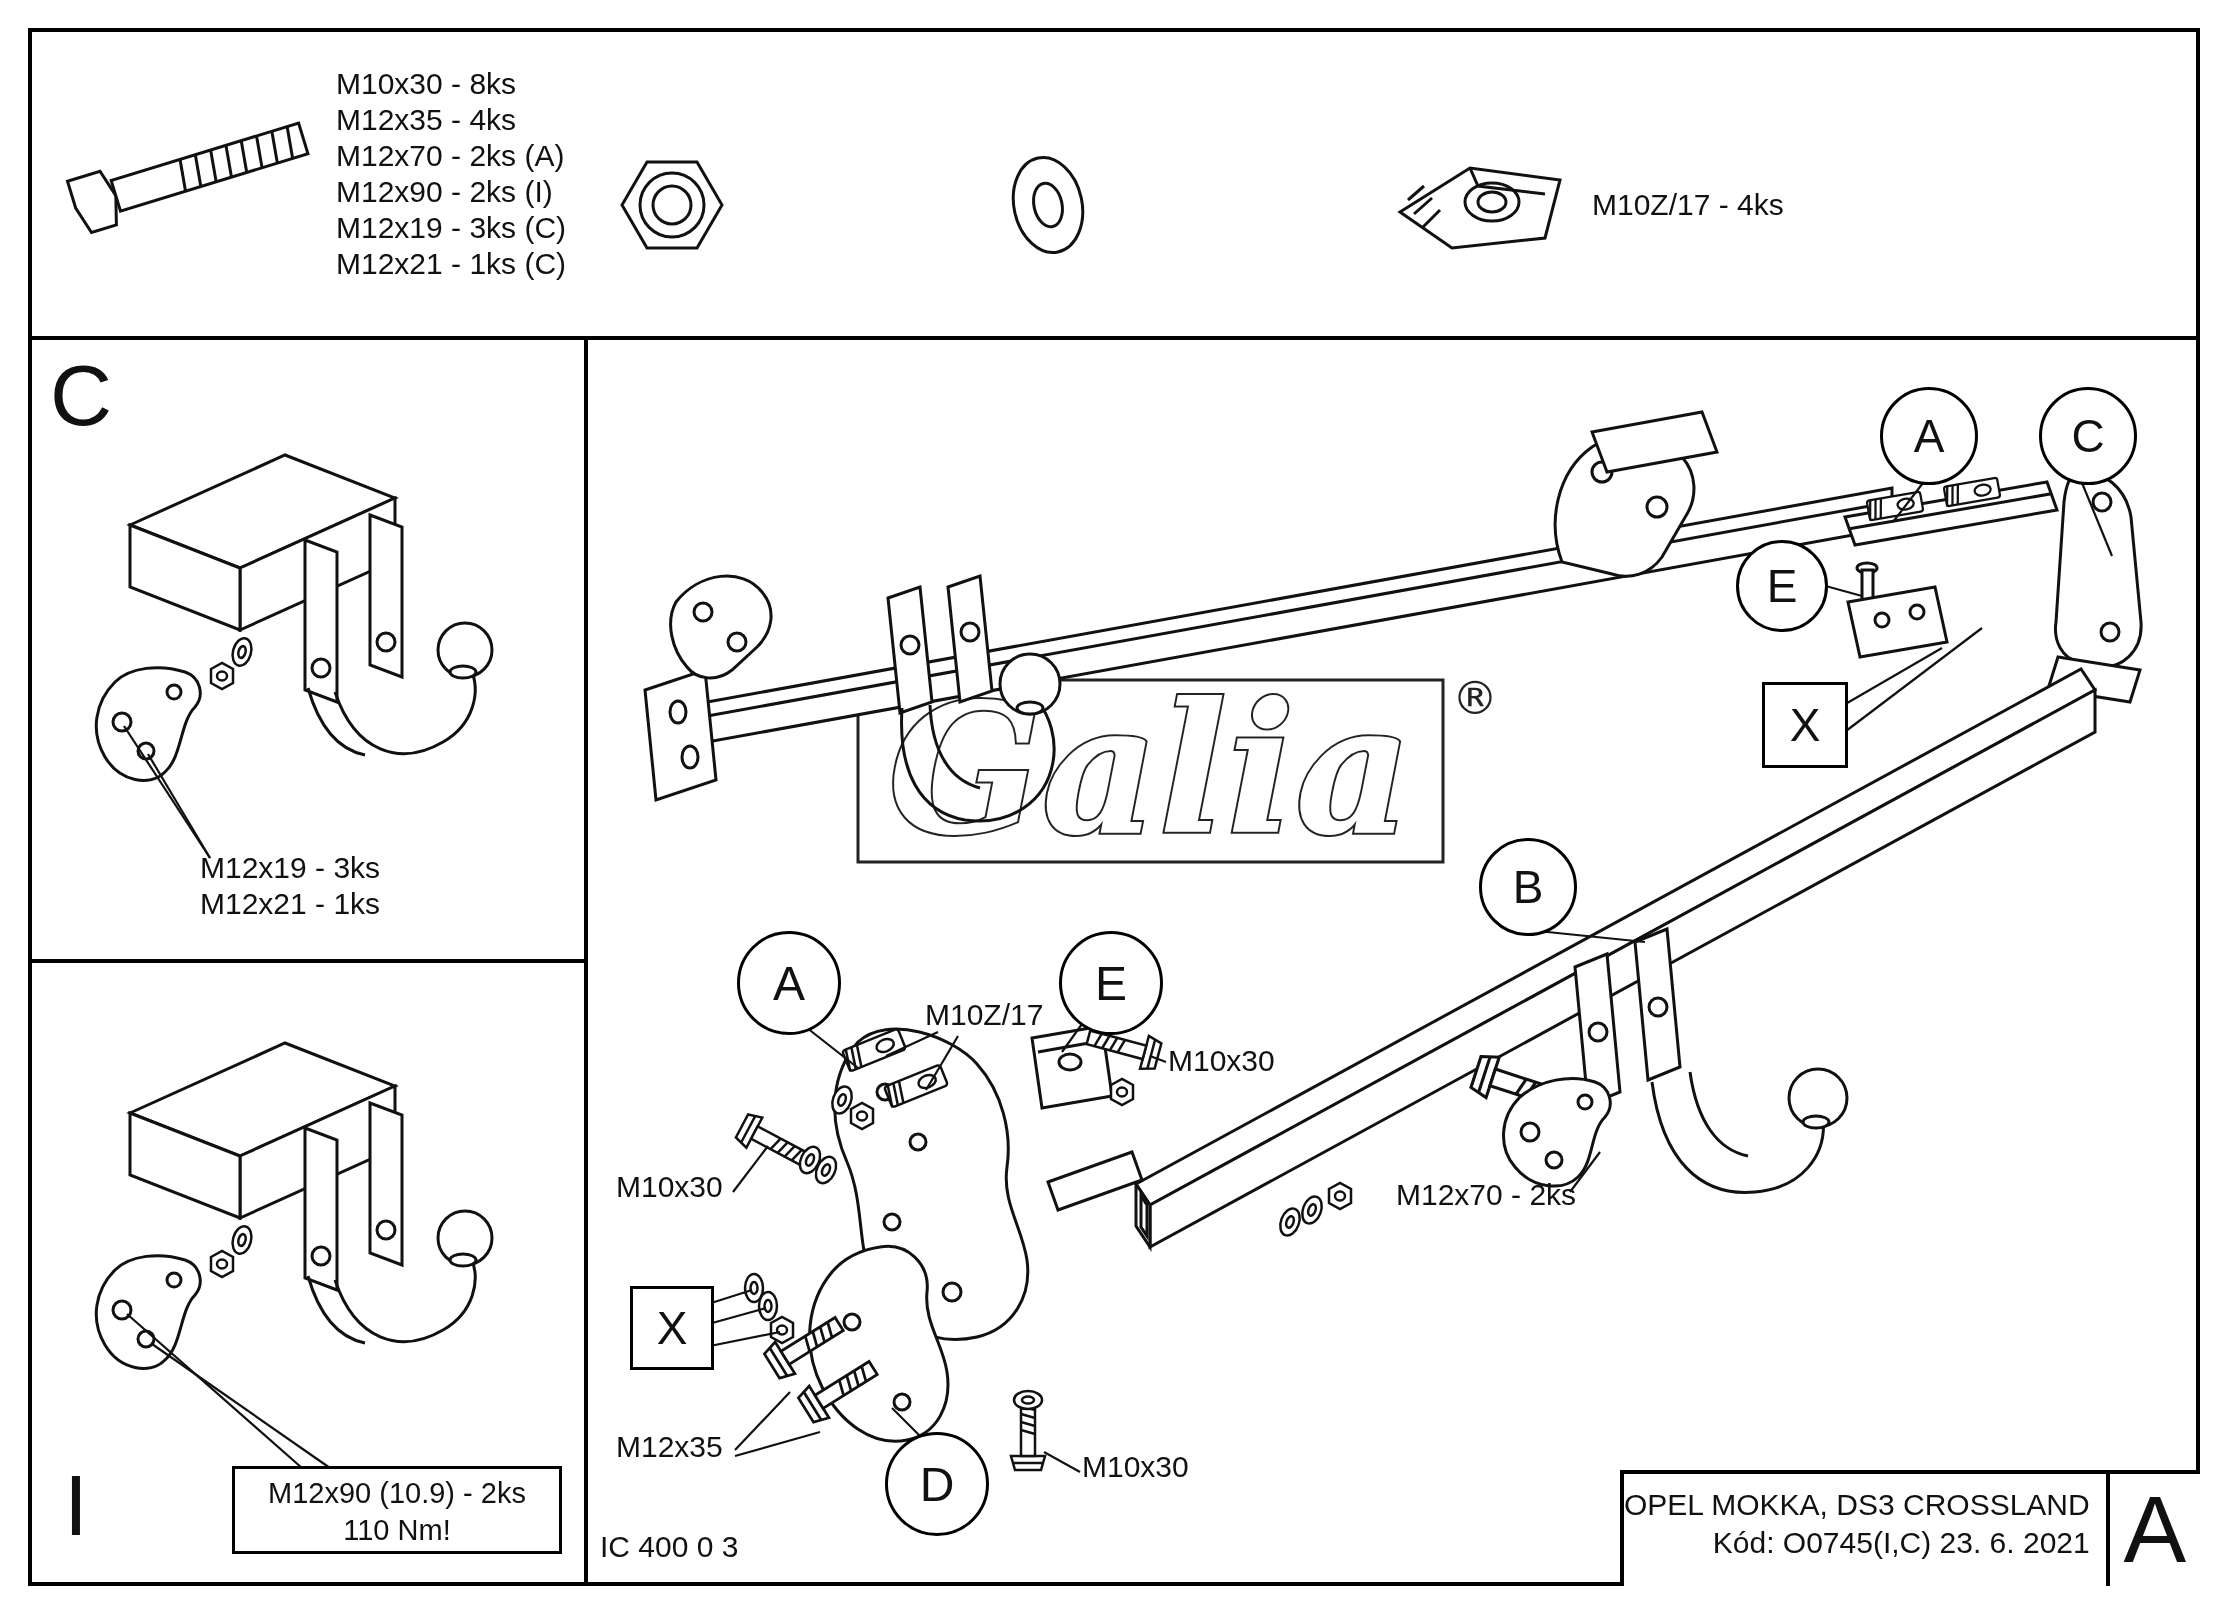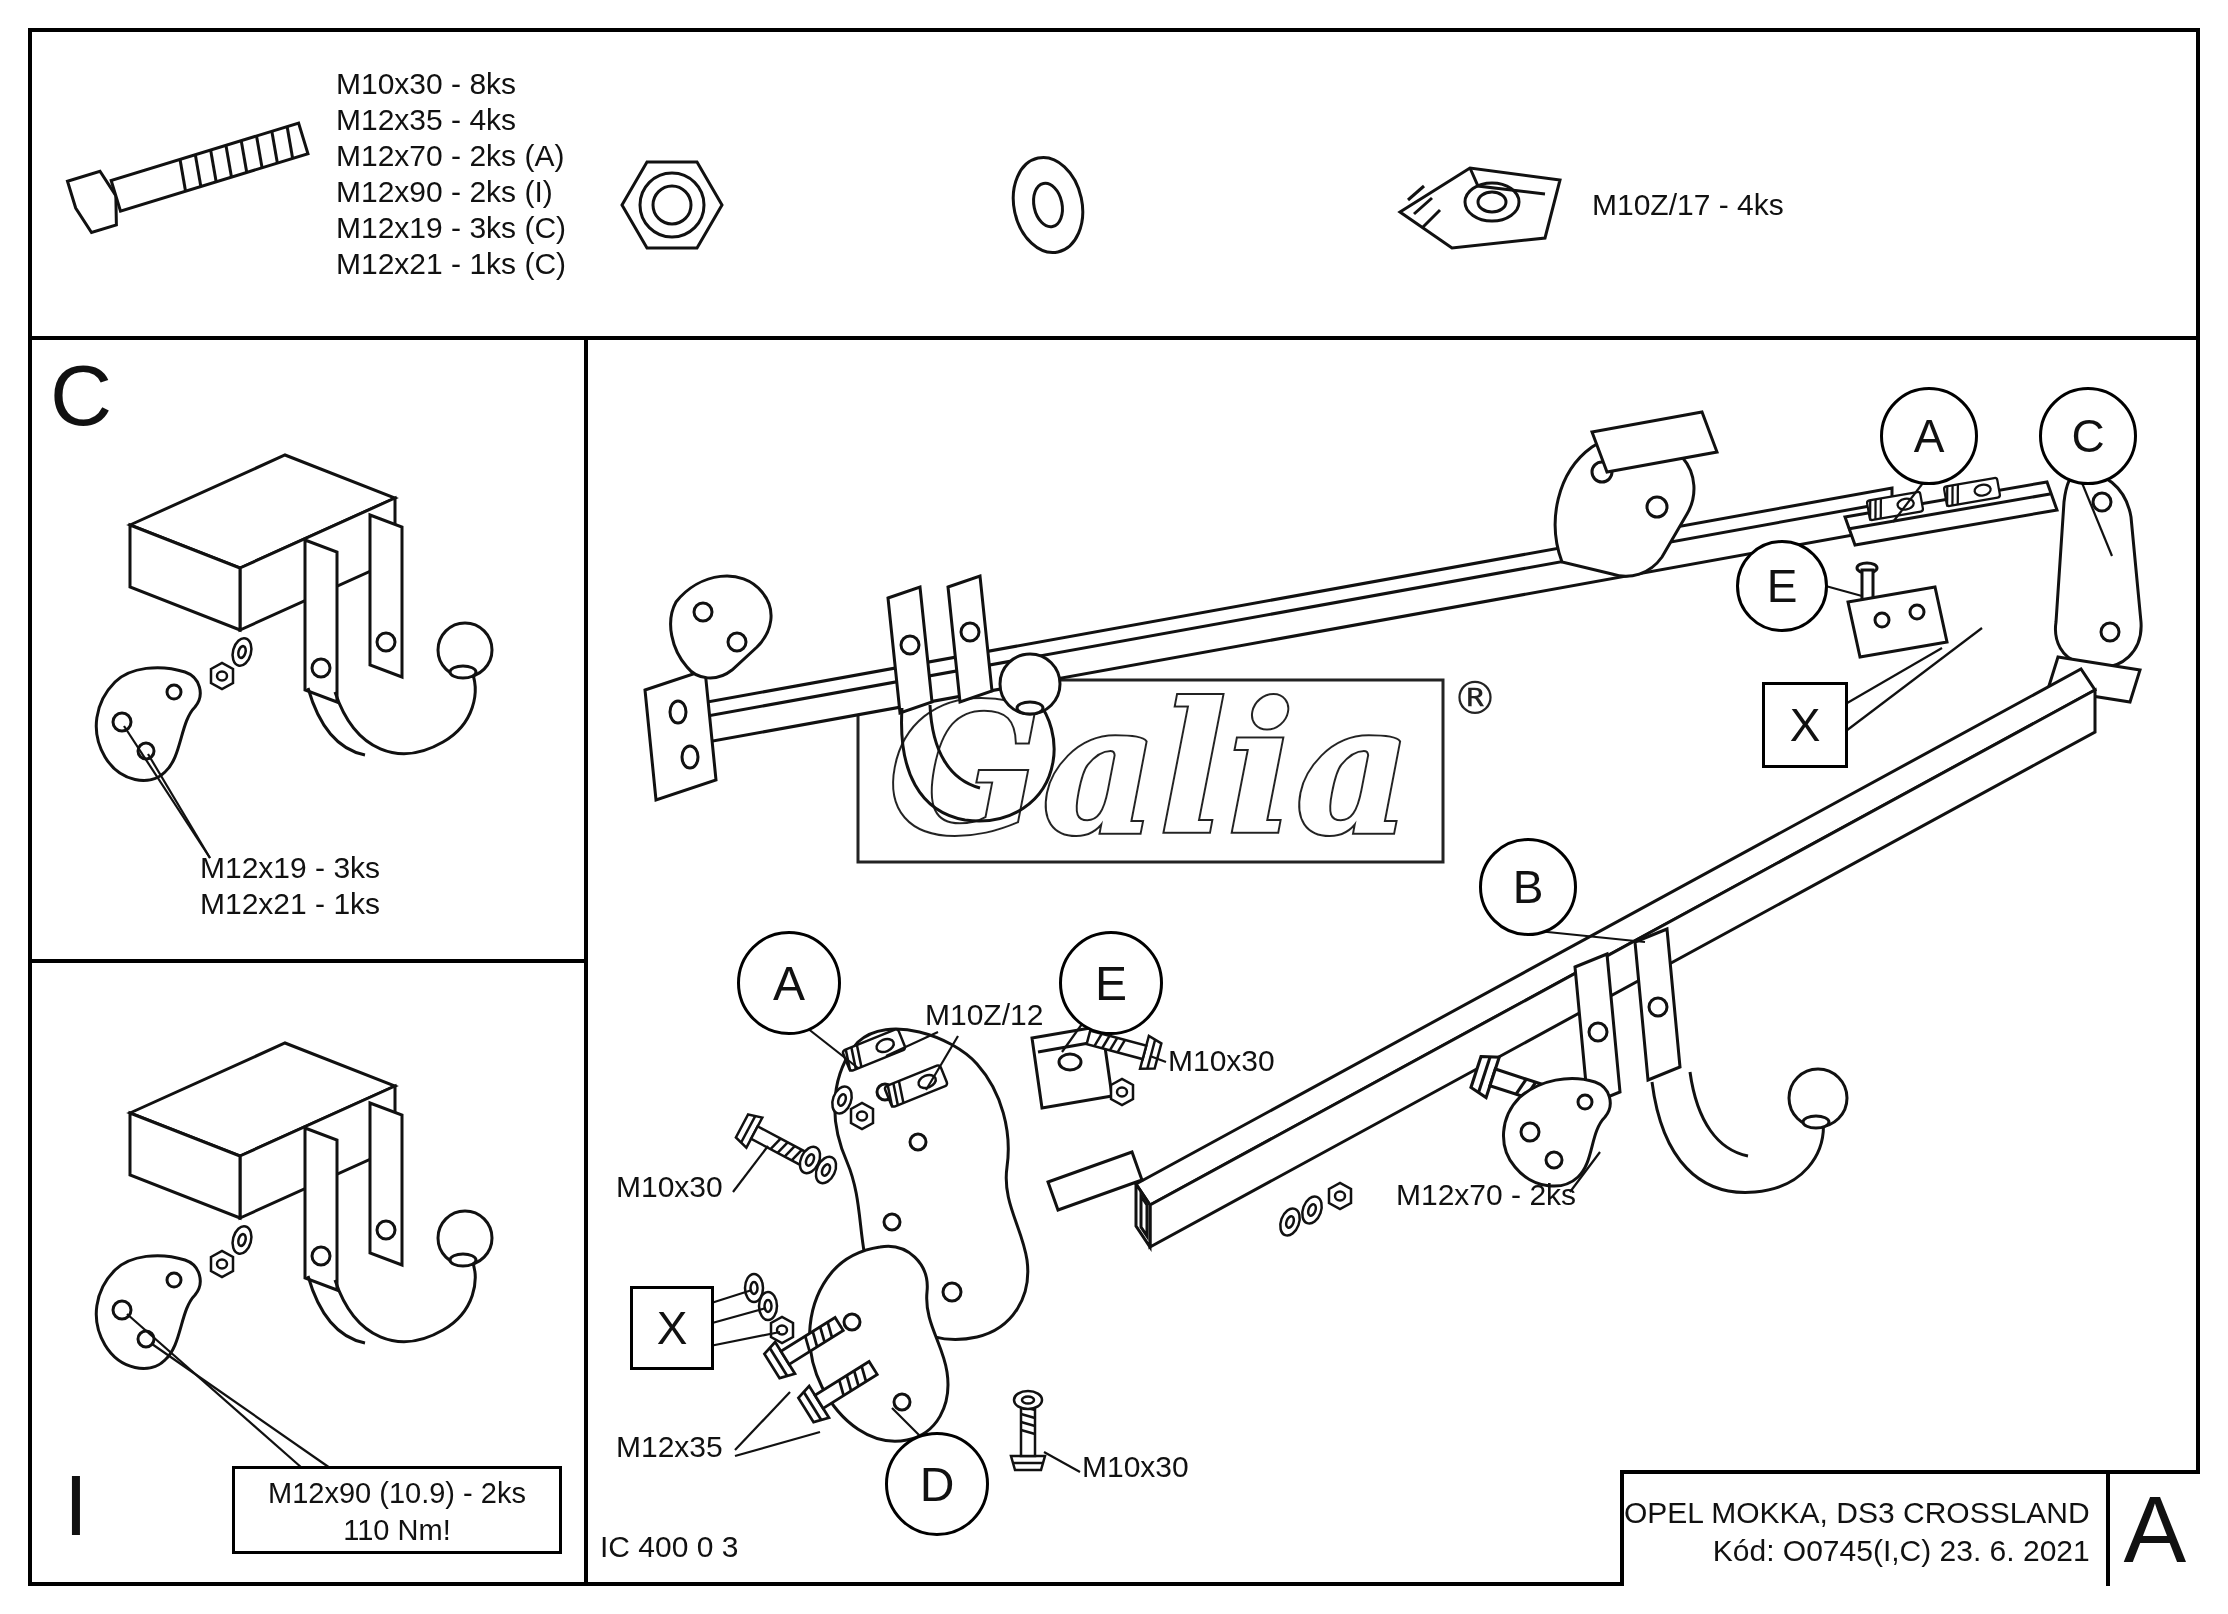--- a/index.html
+++ b/index.html
@@ -12,21 +12,21 @@
   .list{position:absolute;font-size:30px;line-height:36px;white-space:nowrap}
   .callout{position:absolute;border:3px solid #000;border-radius:50%;background:#fff;
            display:flex;align-items:center;justify-content:center;font-size:46px}
   .xbox{position:absolute;border:3px solid #000;background:#fff;
         display:flex;align-items:center;justify-content:center;font-size:46px}
   .bigletter{position:absolute;font-size:86px;line-height:1}
   .torque{position:absolute;border:3px solid #000;background:#fff;text-align:center;
           font-size:29px;line-height:37px;padding:6px 10px;box-sizing:border-box}
   .footer-box{position:absolute;left:1620px;top:1470px;width:580px;height:116px;
               border-top:4px solid #000;border-left:4px solid #000;box-sizing:border-box;display:flex;background:#fff}
-  .footer-text{flex:1;text-align:right;padding:20px 16px 0 0;font-size:30px;line-height:38px;white-space:nowrap}
+  .footer-text{flex:1;text-align:right;padding:12px 16px 0 0;font-size:30px;line-height:38px;white-space:nowrap}
   .footer-letter{width:136px;border-left:4px solid #000;display:flex;align-items:center;justify-content:center;font-size:94px}
 </style>
 </head>
 <body>
 
 <div class="canvas">
 
   <svg width="2228" height="1614" viewBox="0 0 2228 1614">
     <defs>
       <g id="bolt" stroke="#111" fill="#fff" stroke-width="2.5">
@@ -268,21 +268,21 @@
   <div class="callout" style="left:1880px;top:387px;width:92px;height:92px">A</div>
   <div class="callout" style="left:2039px;top:387px;width:92px;height:92px">C</div>
   <div class="callout" style="left:1736px;top:540px;width:86px;height:86px">E</div>
   <div class="xbox" style="left:1762px;top:682px;width:80px;height:80px">X</div>
   <div class="callout" style="left:1479px;top:838px;width:92px;height:92px">B</div>
   <div class="callout" style="left:737px;top:931px;width:98px;height:98px;font-size:48px">A</div>
   <div class="callout" style="left:1059px;top:931px;width:98px;height:98px;font-size:48px">E</div>
   <div class="xbox" style="left:630px;top:1286px;width:78px;height:78px">X</div>
   <div class="callout" style="left:885px;top:1432px;width:98px;height:98px;font-size:48px">D</div>
 
-  <div class="lbl" style="left:925px;top:996px">M10Z/12</div>
+  <div class="lbl" style="left:925px;top:996px">M10Z/17</div>
   <div class="lbl" style="left:1168px;top:1042px">M10x30</div>
   <div class="lbl" style="left:616px;top:1168px">M10x30</div>
   <div class="lbl" style="left:616px;top:1428px">M12x35</div>
   <div class="lbl" style="left:1082px;top:1448px">M10x30</div>
   <div class="lbl" style="left:1396px;top:1176px">M12x70 - 2ks</div>
   <div class="lbl" style="left:600px;top:1528px">IC 400 0 3</div>
 
   <div class="footer-box">
     <div class="footer-text">
       <div>OPEL MOKKA, DS3 CROSSLAND</div>

